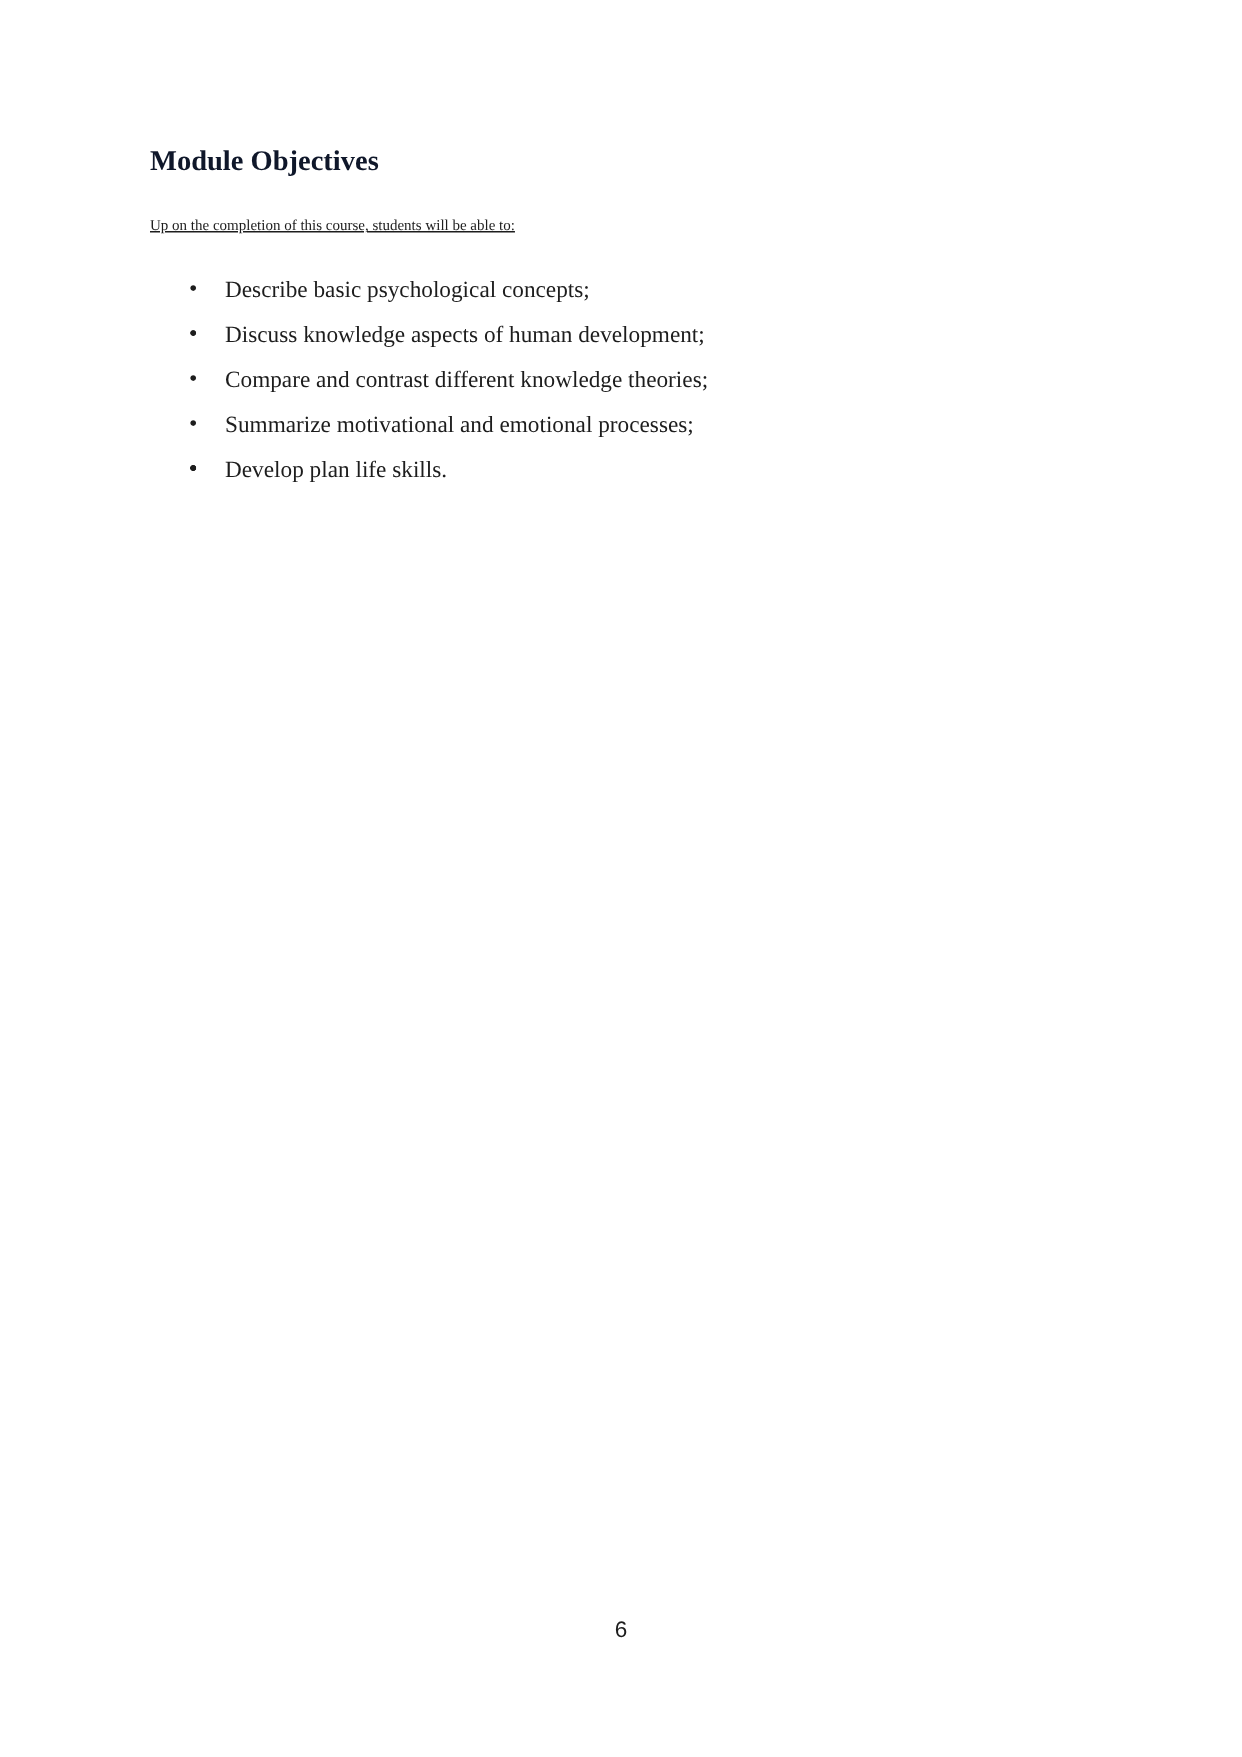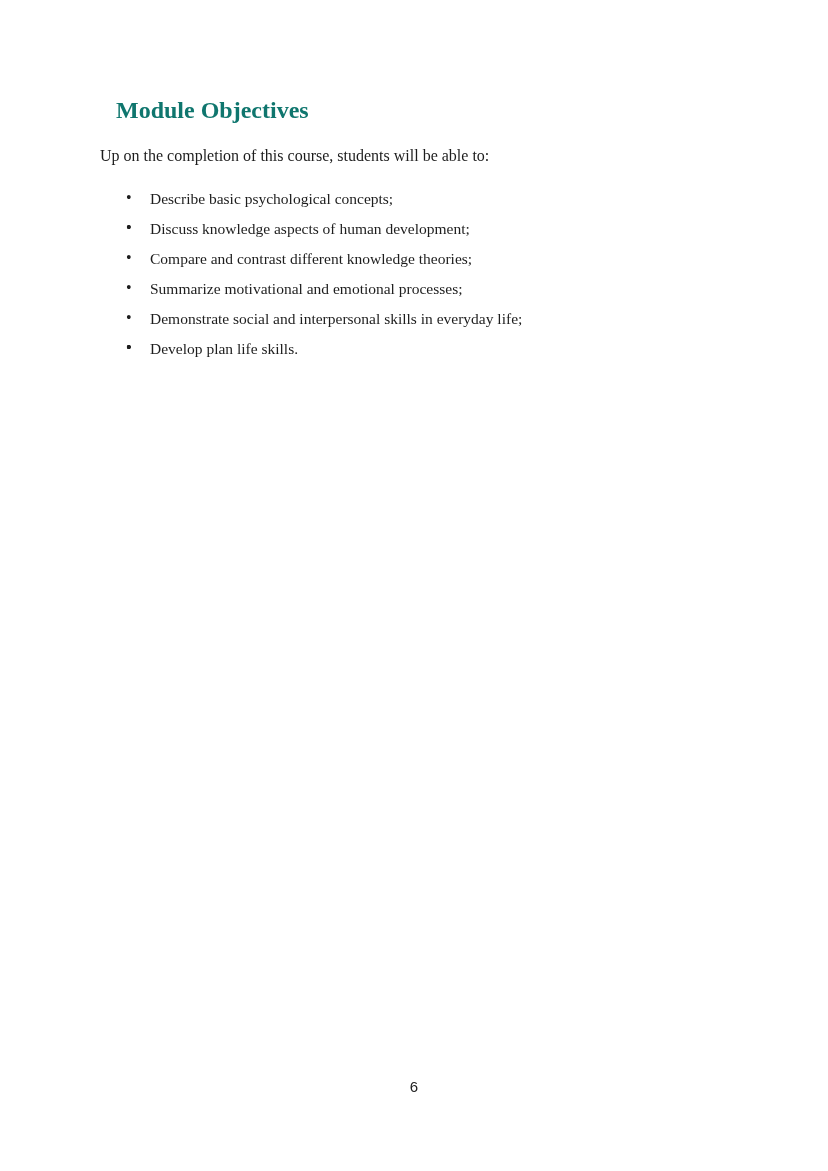--- a/index.html
+++ b/index.html
@@ -13,29 +13,30 @@
     height: 1171px;
     background: #ffffff;
     font-family: "Liberation Serif", serif;
     color: #1d1d1d;
     overflow: hidden;
   }
   .content {
     padding: 97px 100px 0 100px;
   }
   .heading {
-    font-size: 24px;
+    font-size: 19px;
     font-weight: 700;
-    margin: 0 0 22px 16px;
-    color: #0f766e;
+    margin: 0 0 22px 0;
+    color: #0f172a;
   }
   .intro {
-    font-size: 16px;
+    font-size: 10px;
     margin: 0 0 24px 0;
     line-height: 19px;
+    text-decoration: underline;
   }
   ul.objectives {
     list-style: none;
     margin: 0;
     padding: 0 0 0 50px;
   }
   ul.objectives li {
     position: relative;
     font-size: 15.5px;
     line-height: 19px;
@@ -83,21 +84,20 @@
       <li>
         <span class="dot">•</span>
         <span>Compare and contrast different knowledge theories;</span>
       </li>
       <li>
         <span class="dot">•</span>
         <span>Summarize motivational and emotional processes;</span>
       </li>
       <li>
         <span class="dot">•</span>
-        <span>Demonstrate social and interpersonal skills in everyday life;</span>
       </li>
       <li>
         <span class="dot">•</span>
       </li>
       <li>
         <span class="dot">•</span>
       </li>
       <li>
         <span class="dot">•</span>
         <span>Develop plan life skills.</span>

